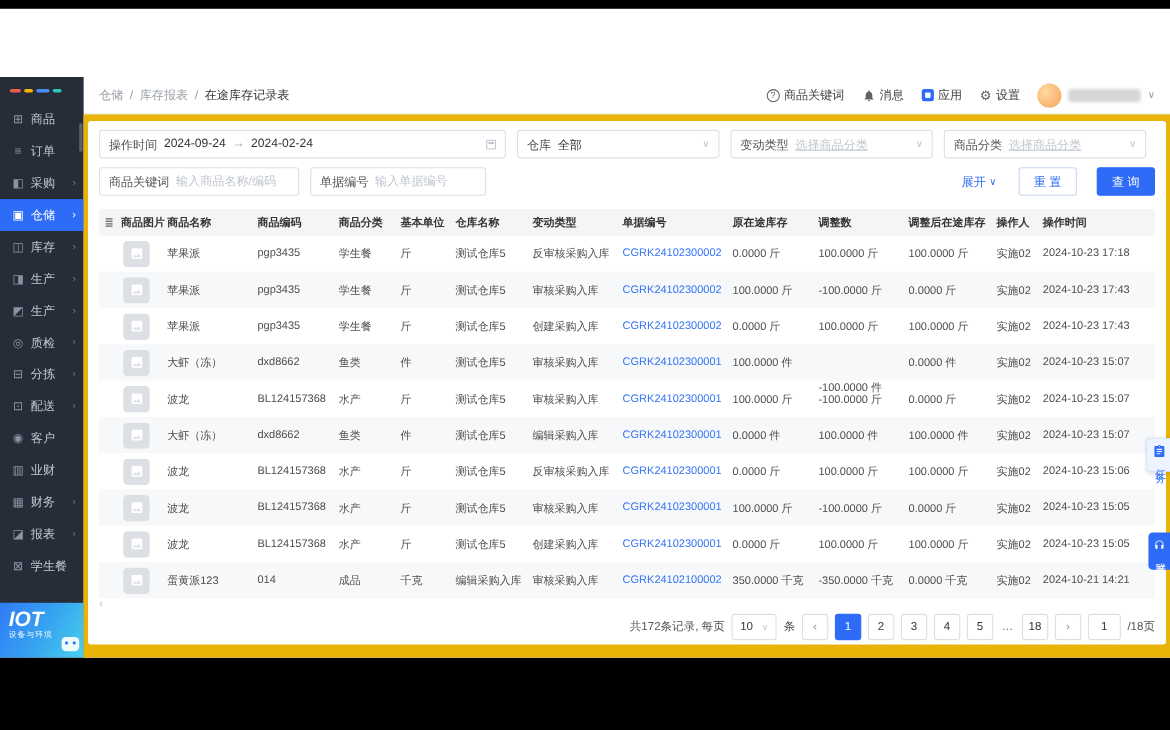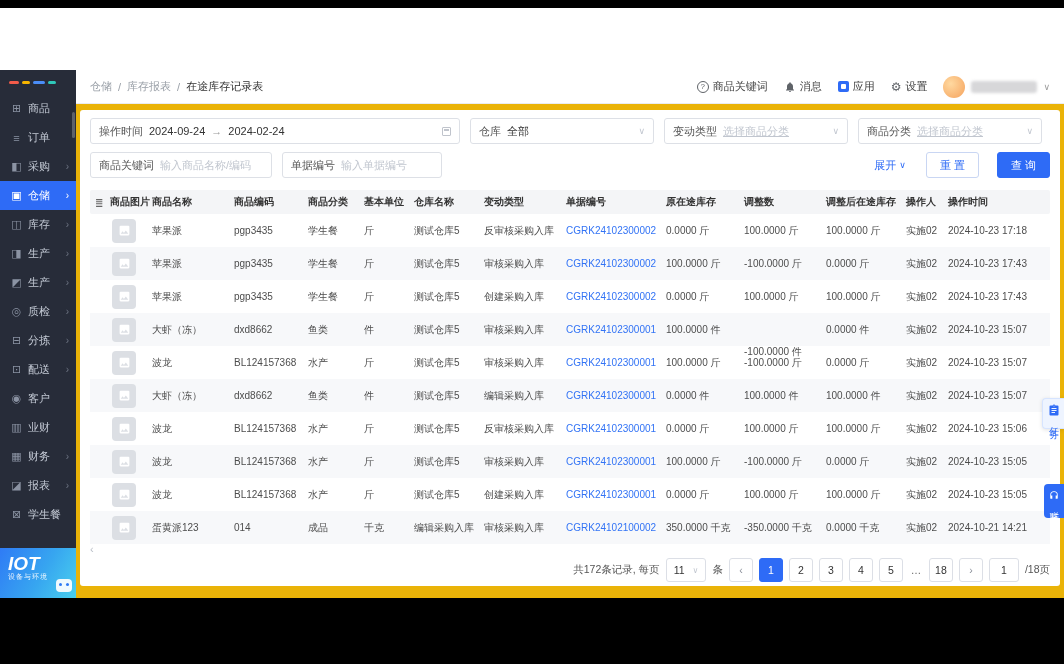--- a/index.html
+++ b/index.html
@@ -481,21 +481,21 @@
               <div class="td" style="width: 80px;">0.0000 千克</div>
               <div class="td" style="width: 42px;">实施02</div>
               <div class="td" style="width: 100px;">2024-10-21 14:21</div>
             </div>
           </div>
         <div class="scrollhint">‹</div>
 
         <div class="pagin">
           <span class="ptext">共172条记录, 每页</span>
           <div class="psize">
-            <span>11</span>
+            <span>10</span>
             <span class="chevd">∨</span>
           </div>
           <span class="ptext">条</span>
           <div class="pages">
               <div class="pgbtn nav">‹</div>
               <div class="pgbtn active">1</div>
               <div class="pgbtn">2</div>
               <div class="pgbtn">3</div>
               <div class="pgbtn">4</div>
               <div class="pgbtn">5</div>

